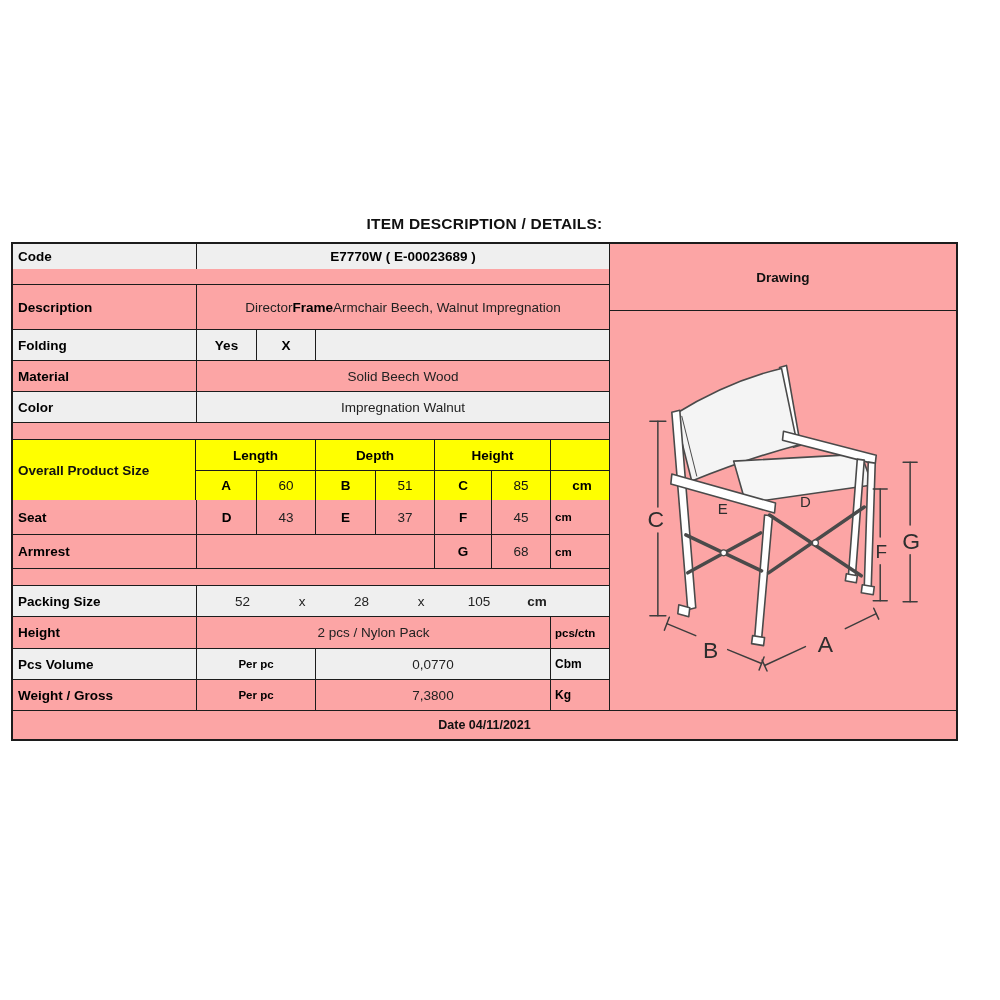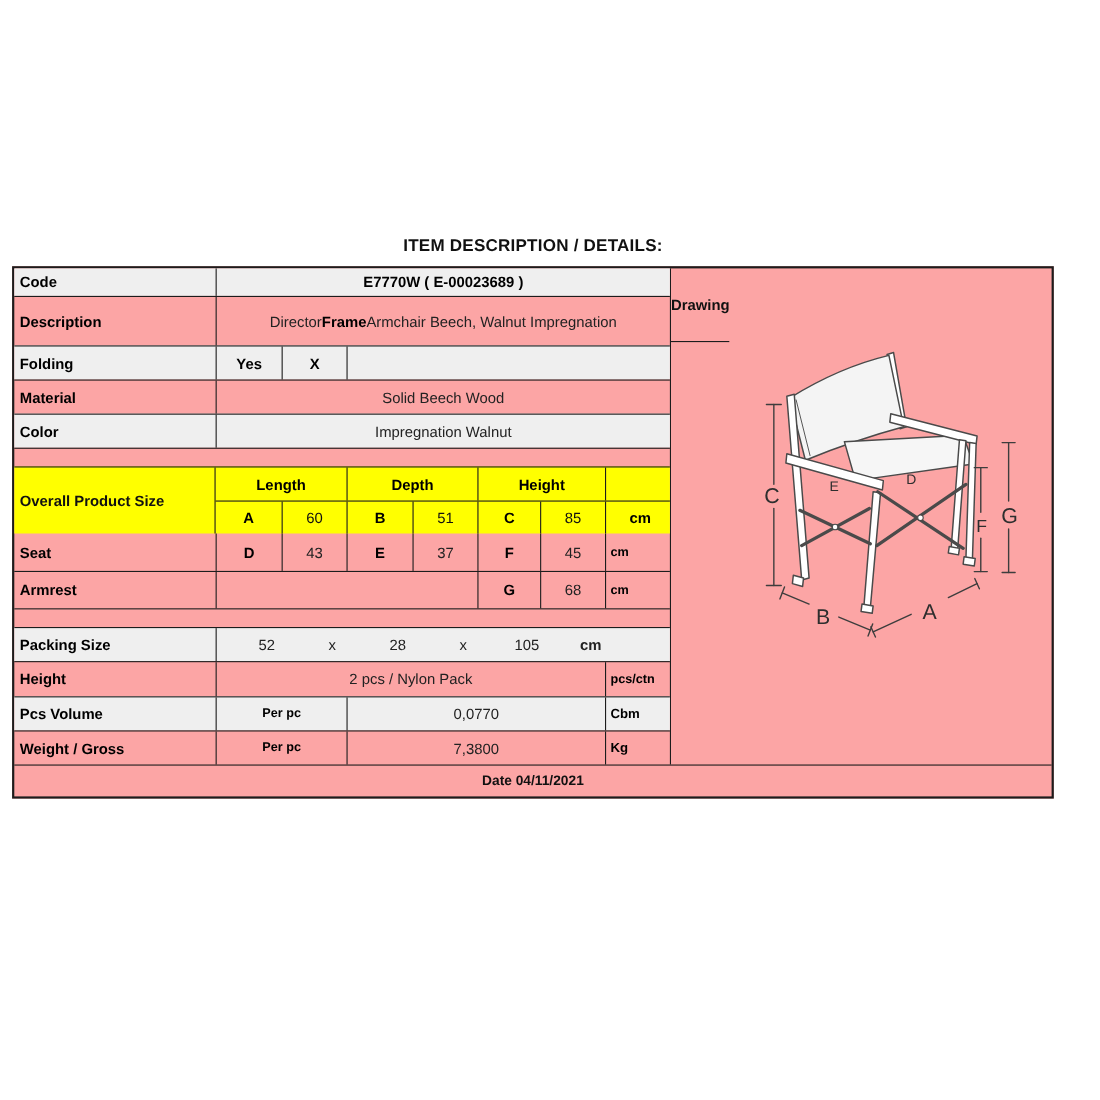--- a/index.html
+++ b/index.html
@@ -20,42 +20,42 @@
   .row + .row { border-top:1px solid #1c1c1c; }
   .cell { height:100%; display:flex; align-items:center; justify-content:center;
           font-size:13.5px; color:#222; }
   .cell + .cell { border-left:1px solid #1c1c1c; }
   .lab { justify-content:flex-start; padding-left:5px; font-weight:bold; color:#000; }
 
   .cL{width:183px;} .c1{width:60px;} .c2{width:59px;} .c3{width:60px;}
   .c4{width:59px;} .c5{width:57px;} .c6{width:59px;} .c7{width:59px;}
   .s17{width:413px;} .s37{width:294px;} .s14{width:238px;} .s16{width:354px;} .s36{width:235px;} .s12{width:119px;}
 
-  .h25{height:25px;} .h45{height:45px;} .h31{height:31px;} .h34{height:34px;}
+  .h25{height:25px;} .h45{height:45px;margin-top:15px;} .h31{height:31px;} .h34{height:34px;}
   .h17{height:17px;} .h32{height:32px;}
 
   .shade { background:#efefef; }
   .bold { font-weight:bold; color:#000; }
   .unit { font-weight:bold; font-size:11.5px; justify-content:flex-start; padding-left:4px; color:#000; }
   .small-bold { font-weight:bold; font-size:11.5px; color:#000; }
 
   .yellow-block { display:flex; border-top:1px solid #1c1c1c; background:#ffff00; }
   .yellow-block .ylab { width:183px; display:flex; align-items:center; padding-left:5px;
                         font-weight:bold; font-size:13.5px; border-right:1px solid #1c1c1c; }
   .ycols { flex:1; }
   .yrow { display:flex; align-items:center; height:30px; }
   .yrow + .yrow { border-top:1px solid #1c1c1c; }
   .ycell { height:100%; display:flex; align-items:center; justify-content:center; font-size:13.5px; }
   .ycell + .ycell { border-left:1px solid #1c1c1c; }
 
   .psize-grid { display:grid; grid-template-columns:60px 59px 60px 59px 57px 59px 59px;
                 width:413px; height:100%; align-items:center;margin-left:32px; }
   .psize-grid span { text-align:center; font-size:13.5px; color:#222; }
 
-  .right-panel { flex:1; display:flex; flex-direction:row; }
+  .right-panel { flex:1; display:flex; flex-direction:column; }
   .drawing-header { height:67px; border-bottom:1px solid #1c1c1c; display:flex;
                     align-items:center; justify-content:center; font-weight:bold; font-size:13.5px; }
   .drawing-area { height:396px; }
 
   .date-row { border-top:1px solid #1c1c1c; height:29px; display:flex; align-items:center;
               justify-content:center; font-weight:bold; font-size:12.5px; }
 
   svg text { font-family:"Liberation Sans", sans-serif; fill:#2e2e2e; }
 </style>
 </head>

